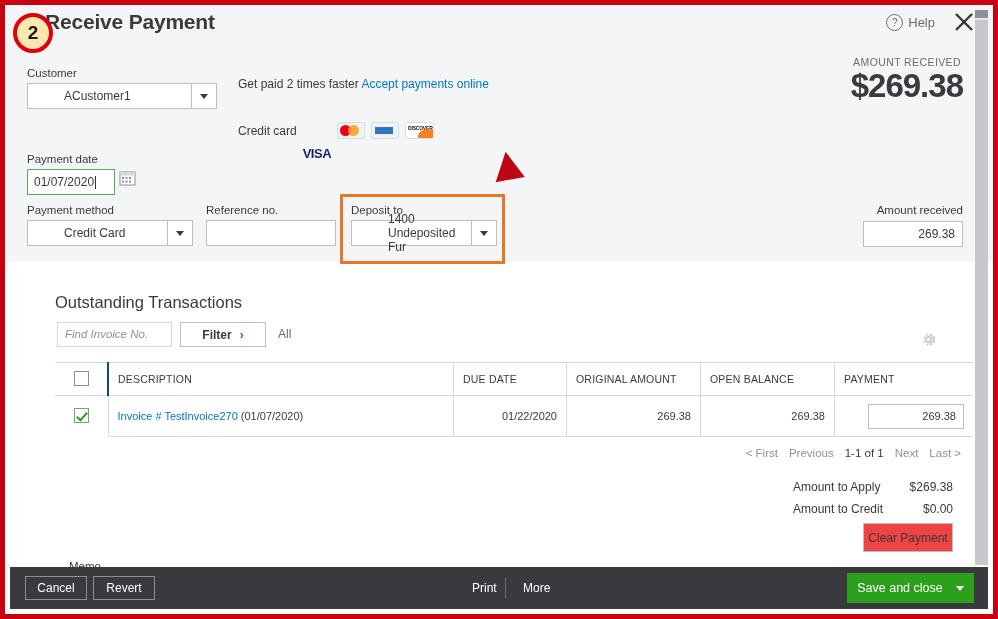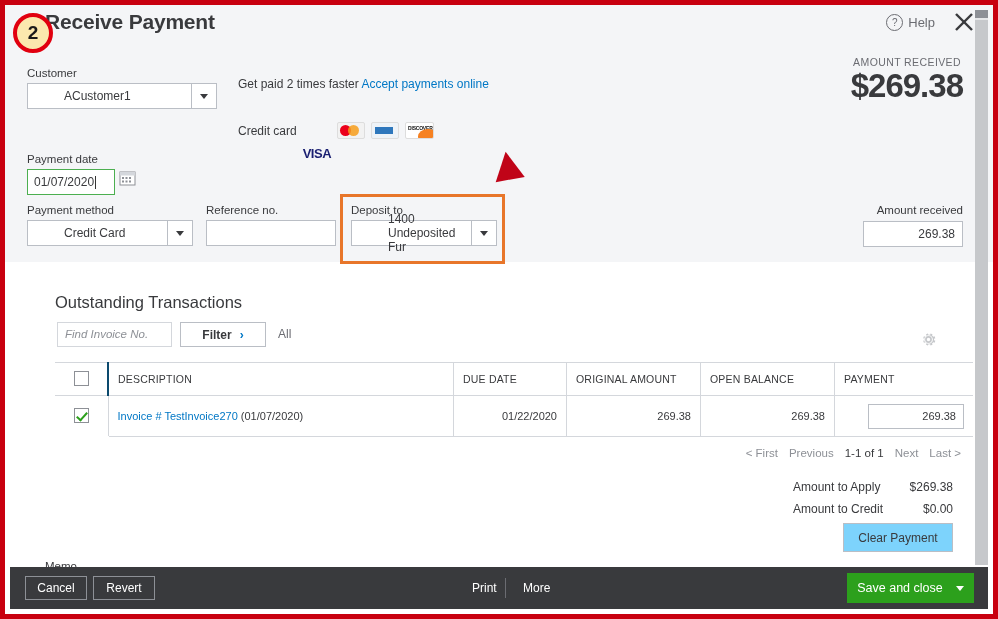--- a/index.html
+++ b/index.html
@@ -280,28 +280,28 @@
     position:absolute;right:40px;top:218px;
     font-size:12px;color:#393a3d;
   }
   .totals .row{
     display:flex;justify-content:space-between;
     width:160px;margin-bottom:8px;
   }
   .totals .row .lbl{font-weight:normal;}
   .clear-btn{
     position:absolute;right:40px;top:261px;
-    width:110px;height:29px;box-sizing:border-box;
-    border:1px solid #babec5;background:#7dd3fc;
+    width:90px;height:29px;box-sizing:border-box;
+    border:1px solid #babec5;background:#ef4444;
     font-size:12px;color:#393a3d;
     display:flex;align-items:center;justify-content:center;
     cursor:pointer;
   }
   .memo-lbl{
-    position:absolute;left:28px;top:298px;
+    position:absolute;left:52px;top:298px;
     font-size:11.5px;color:#393a3d;text-align:right;
   }
 
   
   .scrollbar{
     position:absolute;right:5px;top:5px;
     width:13px;bottom:49px;background:#c6c8cb;
     z-index:20;
   }
   .scroll-thumb{

